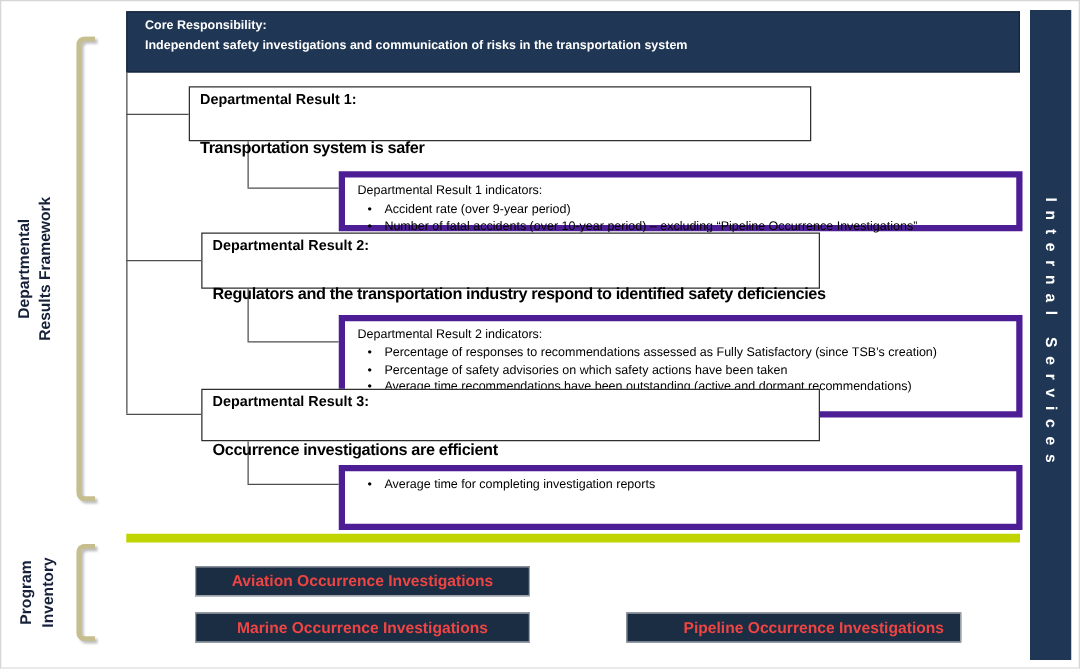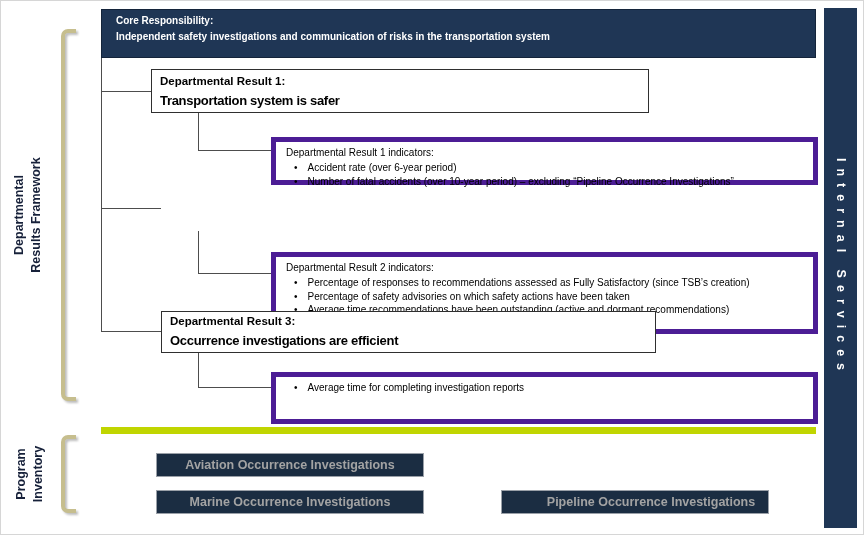--- a/index.html
+++ b/index.html
@@ -37,40 +37,40 @@
     position:absolute;transform:rotate(-90deg);text-align:center;
     font-weight:bold;color:#17213a;font-size:12.5px;line-height:1.35;
   }
   .vlabel-drf{width:220px;height:36px;left:-82px;top:196px;}
   .vlabel-pi{width:96px;height:36px;left:-18px;top:455px;}
   
   .line{position:absolute;background:#4d4d4d;}
   
   .rbox{
     position:absolute;background:#ffffff;border:1px solid #2f2f2f;box-sizing:border-box;
-    display:flex;flex-direction:column;justify-content:flex-end;
-    padding:2px 8px;font-weight:bold;font-size:11.5px;line-height:1.5;
+    display:flex;flex-direction:column;justify-content:space-between;
+    padding:2px 8px;font-weight:bold;font-size:11.5px;line-height:1.5;gap:19px;
   }
   .rbox .desc{font-size:13px;letter-spacing:-0.3px;white-space:nowrap;}
   .ibox{
     position:absolute;background:#ffffff;border:5px solid #4c1d95;box-sizing:border-box;
     padding:4px 10px;font-size:10px;line-height:1.38;margin-top:11px;
   }
   .ibox .ind-title{margin:0 0 1px 0;}
   .ibox ul{margin:0;padding:0;list-style:none;}
   .ibox li{display:flex;}
   .ibox li::before{content:"•";margin:0 10px 0 8px;}
   
   .divider{position:absolute;left:100px;top:426px;width:715px;height:7px;background:#c0d500;}
   
   .pbox{
     position:absolute;width:268px;height:24px;background:#1b2d42;
     border:1px solid #9aa0a8;box-sizing:border-box;
     display:flex;align-items:center;justify-content:center;
-    color:#a3a3a3;font-weight:bold;font-size:12.5px;white-space:nowrap;
+    color:#ef4444;font-weight:bold;font-size:12.5px;white-space:nowrap;
   }
 </style>
 </head>
 <body>
 
 <div id="canvas">
 
   <div class="core-header">
     <div>Core Responsibility:</div>
     <div>Independent safety investigations and communication of risks in the transportation system</div>
@@ -103,28 +103,32 @@
   <div class="line" style="left:197px;top:386px;width:73px;height:1px;"></div>
 
   <div class="rbox" style="left:150px;top:68px;width:498px;height:44px;">
     <div>Departmental Result 1:</div>
     <div class="desc">Transportation system is safer</div>
   </div>
   <div class="ibox" style="left:270px;top:125px;width:547px;height:48px;">
     <div class="ind-title">Departmental Result 1 indicators:</div>
     <ul>
       <li>
-          <span>Accident rate (over 6-year period)</span>
+          <span>Accident rate (over 9-year period)</span>
         </li>
       <li>
           <span>Number of fatal accidents (over 10-year period) – excluding “Pipeline Occurrence Investigations”</span>
         </li>
     </ul>
   </div>
 
+  <div class="rbox" style="left:160px;top:185px;width:495px;height:45px;">
+    <div>Departmental Result 2:</div>
+    <div class="desc">Regulators and the transportation industry respond to identified safety deficiencies</div>
+  </div>
   <div class="ibox" style="left:270px;top:240px;width:547px;height:82px;">
     <div class="ind-title">Departmental Result 2 indicators:</div>
     <ul>
       <li>
           <span>Percentage of responses to recommendations assessed as Fully Satisfactory (since TSB’s creation)</span>
         </li>
       <li>
           <span>Percentage of safety advisories on which safety actions have been taken</span>
         </li>
       <li>

